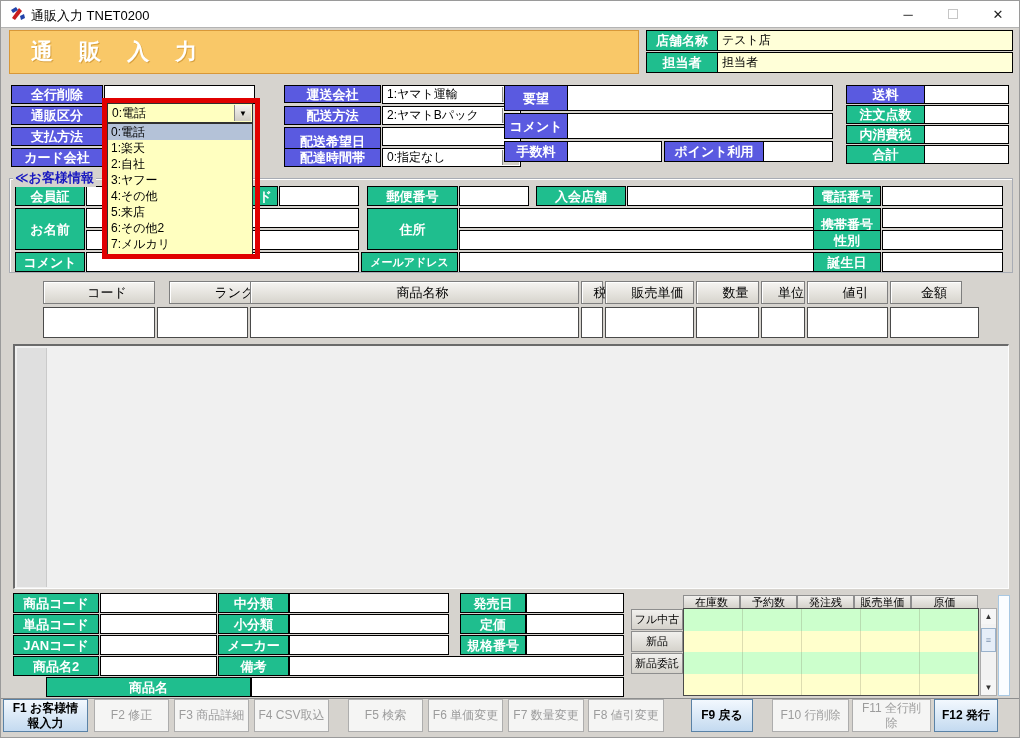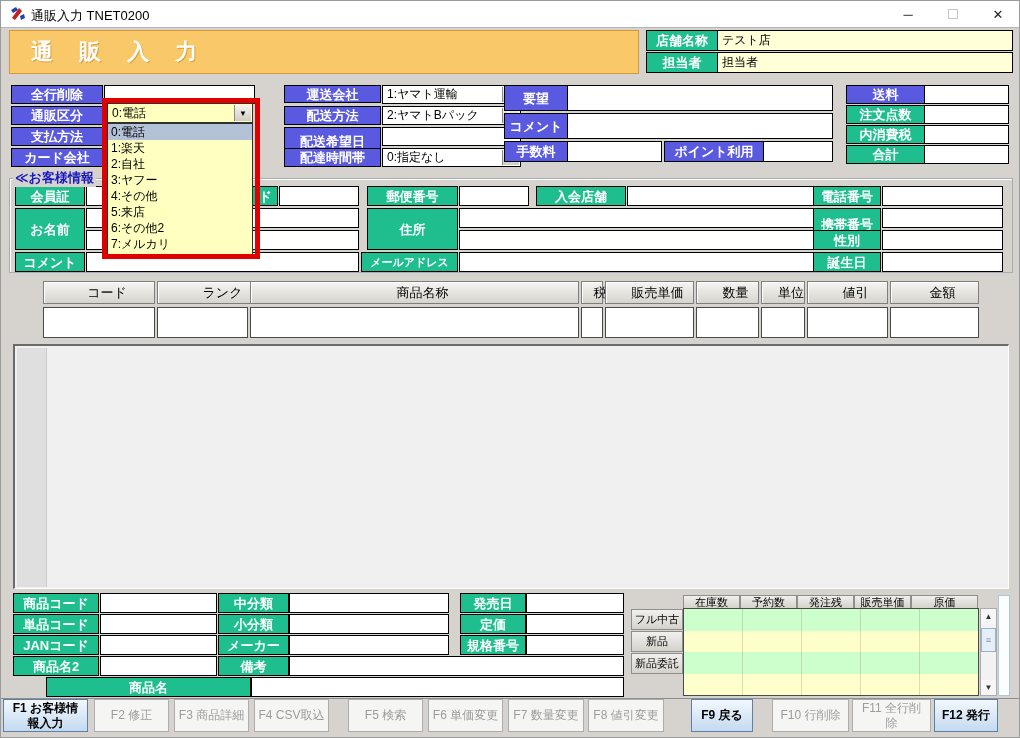--- a/index.html
+++ b/index.html
@@ -177,28 +177,28 @@
   <div class="dd-item">2:自社</div>
   <div class="dd-item">3:ヤフー</div>
   <div class="dd-item">4:その他</div>
   <div class="dd-item">5:来店</div>
   <div class="dd-item">6:その他2</div>
   <div class="dd-item">7:メルカリ</div>
 </div>
 <div class="abs annotation"></div>
 
 <div class="abs th" style="left:42px;width:112px">コード</div>
-<div class="abs th" style="left:156px;width:115px">ランク</div>
+<div class="abs th" style="left:168px;width:115px">ランク</div>
 <div class="abs th" style="left:249px;width:329px">商品名称</div>
 <div class="abs th" style="left:580px;width:22px">税</div>
 <div class="abs th" style="left:604px;width:89px">販売単価</div>
 <div class="abs th" style="left:695px;width:63px">数量</div>
 <div class="abs th" style="left:760px;width:44px">単位</div>
 <div class="abs th" style="left:806px;width:81px">値引</div>
-<div class="abs th" style="left:889px;width:89px">金額</div>
+<div class="abs th" style="left:889px;width:72px">金額</div>
 
 <div class="abs tcell" style="left:42px;width:112px"></div>
 <div class="abs tcell" style="left:156px;width:91px"></div>
 <div class="abs tcell" style="left:249px;width:329px"></div>
 <div class="abs tcell" style="left:580px;width:22px"></div>
 <div class="abs tcell" style="left:604px;width:89px"></div>
 <div class="abs tcell" style="left:695px;width:63px"></div>
 <div class="abs tcell" style="left:760px;width:44px"></div>
 <div class="abs tcell" style="left:806px;width:81px"></div>
 <div class="abs tcell" style="left:889px;width:89px"></div>

